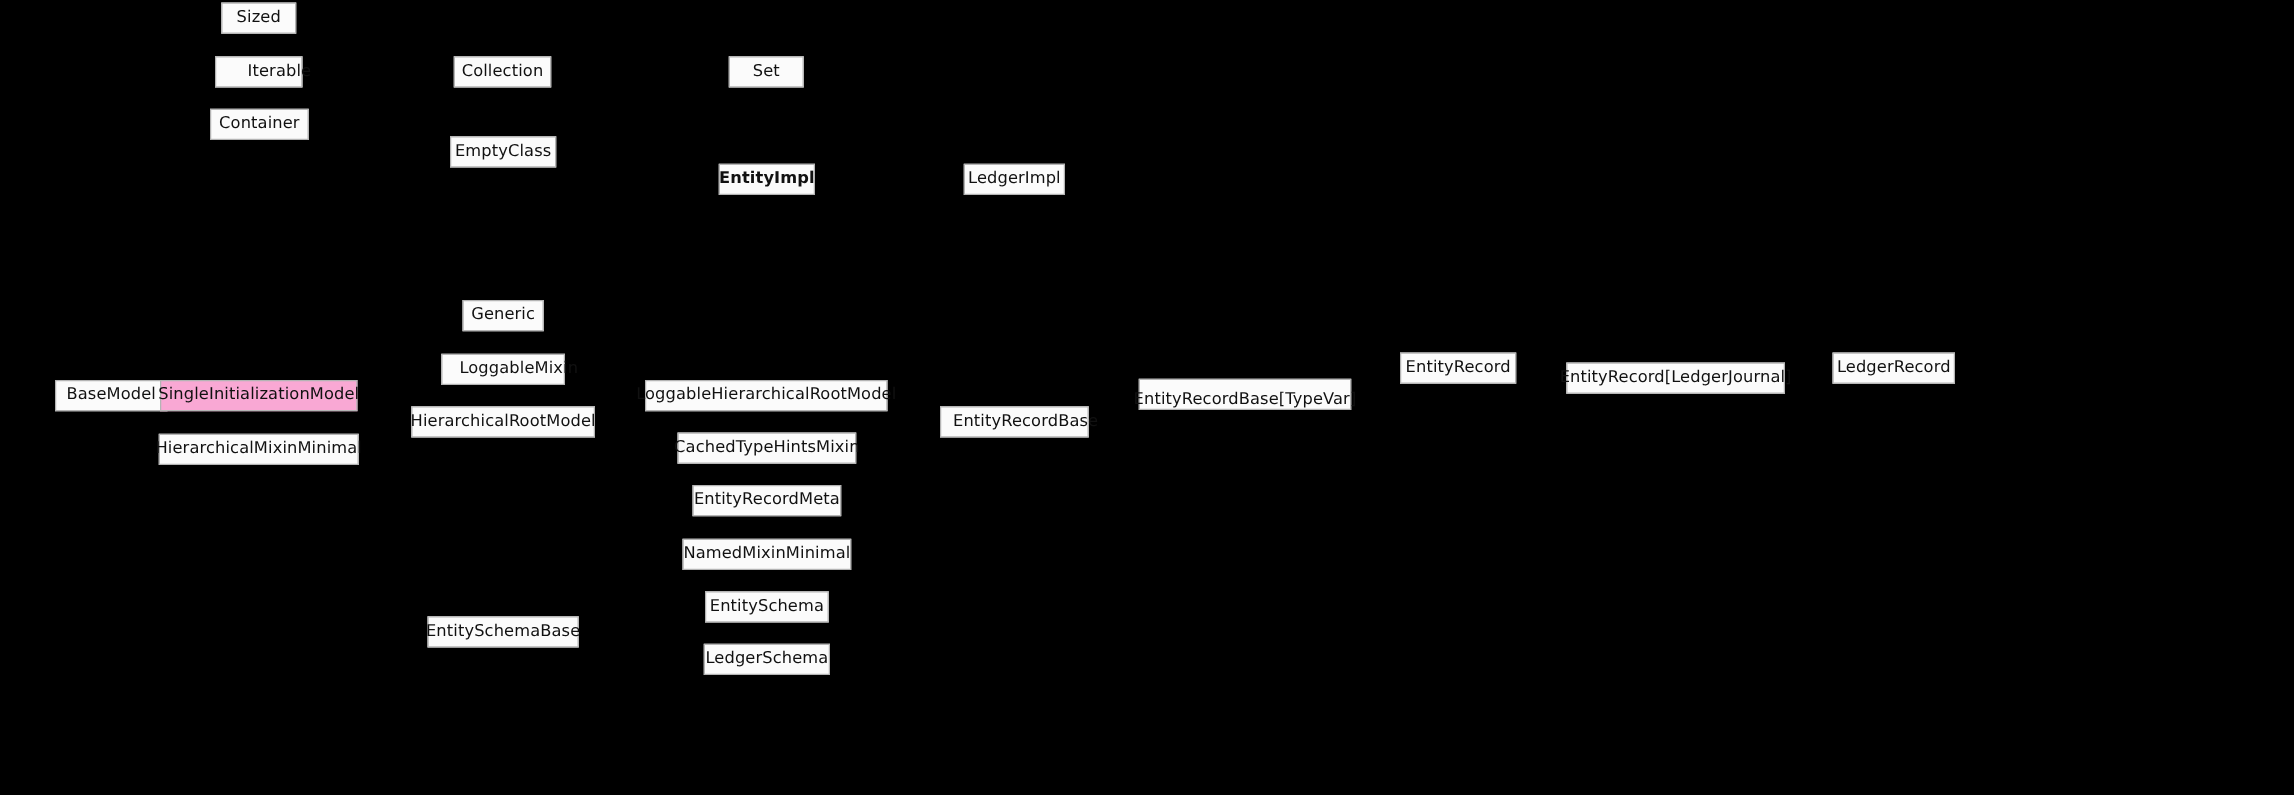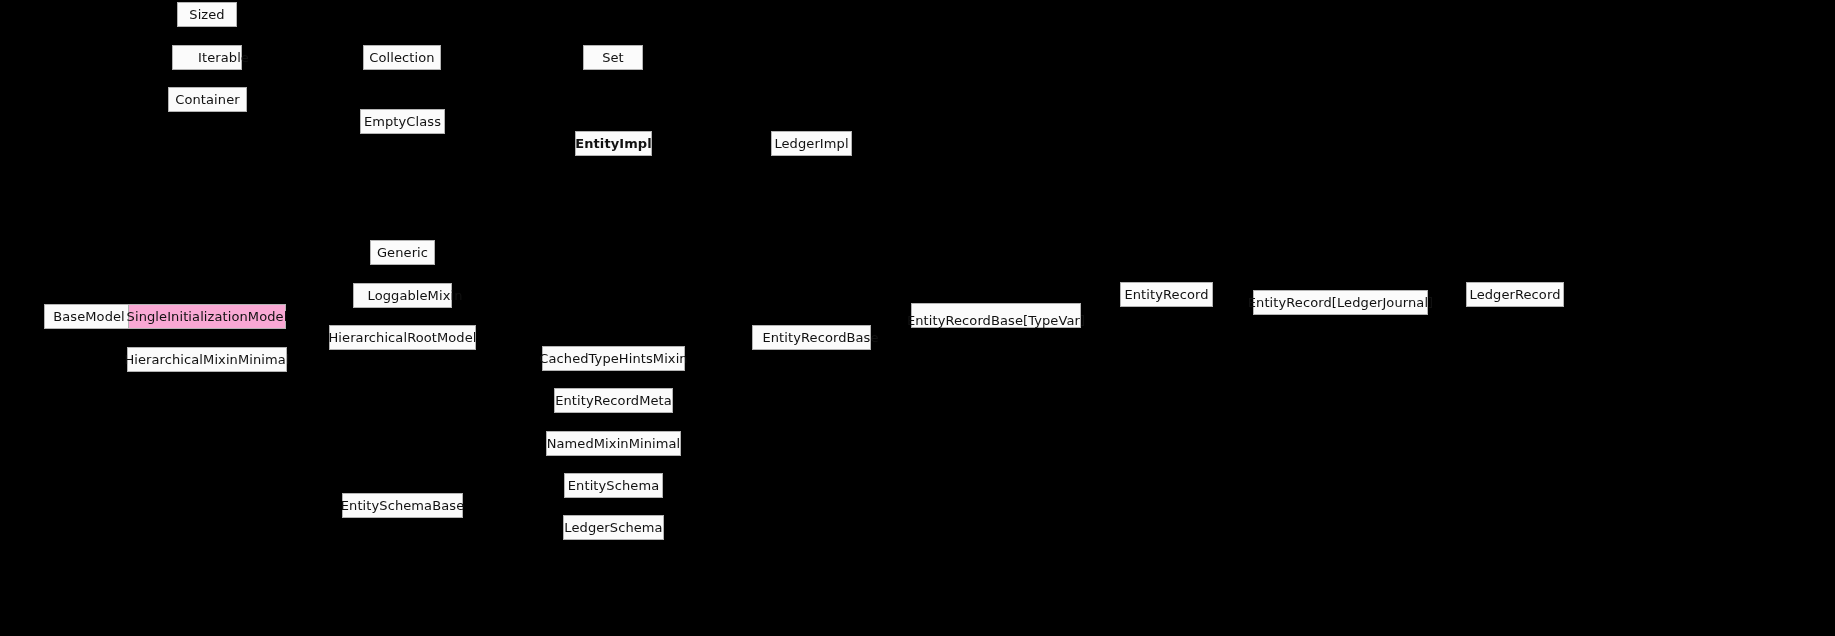--- a/index.html
+++ b/index.html
@@ -78,20 +78,23 @@
     </div>
     <div class="node" style="left: 4px; top: 304px; width: 90px; background: rgb(251, 251, 251); border-color: rgb(180, 180, 180); color: rgb(17, 17, 17); margin-left: 40px;">
       <span class="node-label">BaseModel</span>
     </div>
     <div class="node" style="left: 128px; top: 304px; width: 158px; background: #f9a8d4; border-color: rgb(180, 180, 180); color: rgb(17, 17, 17);">
       <span class="node-label">SingleInitializationModel</span>
     </div>
     <div class="node" style="left: 127px; top: 347px; width: 160px; background: rgb(251, 251, 251); border-color: rgb(180, 180, 180); color: rgb(17, 17, 17);">
       <span class="node-label">HierarchicalMixinMinimal</span>
     </div>
+    <div class="node" style="left: 516px; top: 304px; width: 194px; background: rgb(251, 251, 251); border-color: rgb(180, 180, 180); color: rgb(17, 17, 17);">
+      <span class="node-label">LoggableHierarchicalRootModel</span>
+    </div>
     <div class="node" style="left: 542px; top: 346px; width: 143px; background: rgb(251, 251, 251); border-color: rgb(180, 180, 180); color: rgb(17, 17, 17);">
       <span class="node-label">CachedTypeHintsMixin</span>
     </div>
     <div class="node" style="left: 554px; top: 388px; width: 119px; background: rgb(251, 251, 251); border-color: rgb(180, 180, 180); color: rgb(17, 17, 17);">
       <span class="node-label">EntityRecordMeta</span>
     </div>
     <div class="node" style="left: 546px; top: 431px; width: 135px; background: rgb(251, 251, 251); border-color: rgb(180, 180, 180); color: rgb(17, 17, 17);">
       <span class="node-label">NamedMixinMinimal</span>
     </div>
     <div class="node" style="left: 564px; top: 473px; width: 99px; background: rgb(251, 251, 251); border-color: rgb(180, 180, 180); color: rgb(17, 17, 17);">

